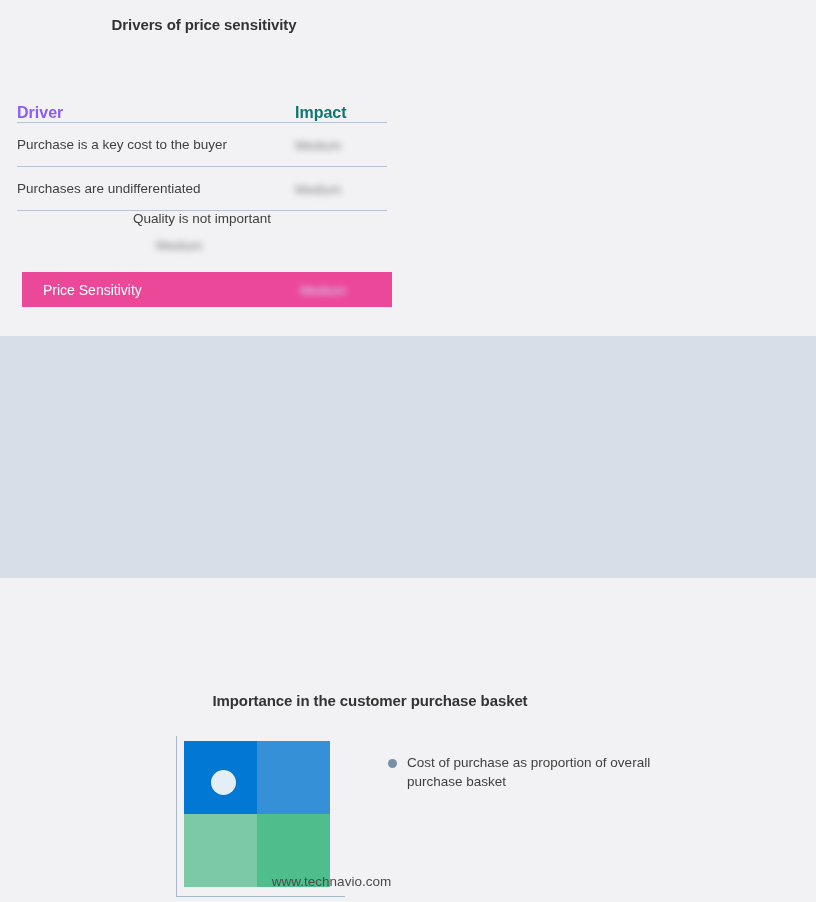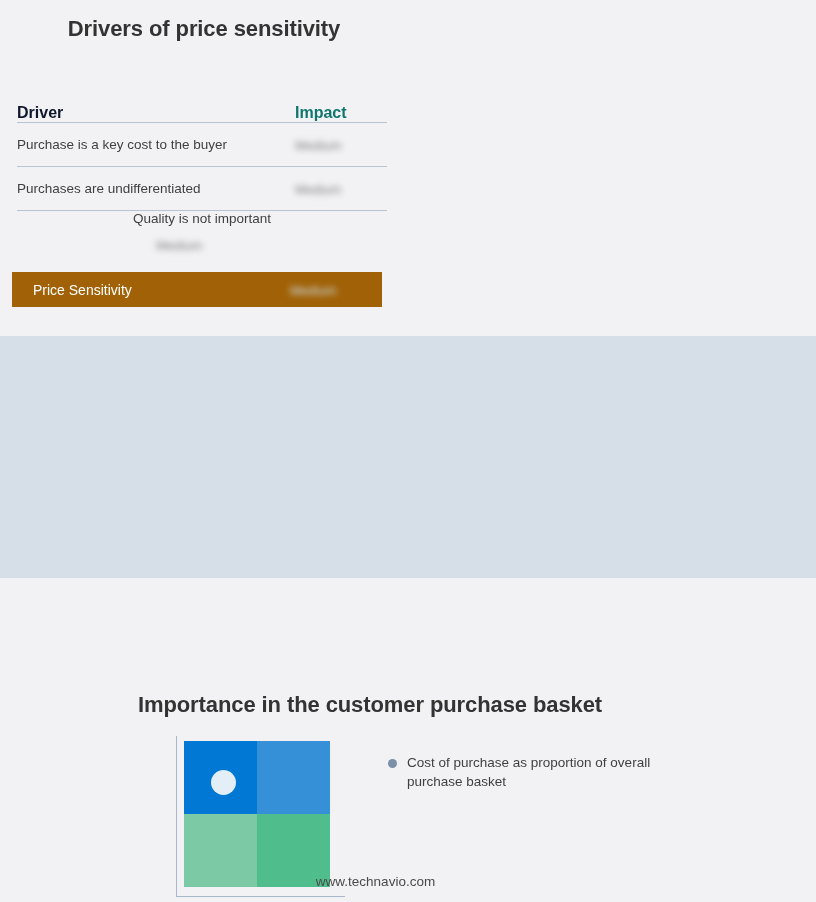--- a/index.html
+++ b/index.html
@@ -38,40 +38,40 @@
   .band-bottom {
     position: absolute;
     left: 0; top: 578px;
     width: 816px; height: 324px;
     background: #f2f2f4;
   }
 
   
   .panel-title {
     position: absolute;
-    font-size: 22px;
+    font-size: 15px;
     font-weight: bold;
     color: #333333;
     text-align: center;
     letter-spacing: -0.1px;
     white-space: nowrap;
   }
 
   
   #panel-drivers { position: absolute; left: 0; top: 0; width: 408px; height: 336px; }
   #drivers-title { left: 0; top: 16px; width: 408px; }
 
   .tbl { position: absolute; left: 17px; top: 92px; width: 370px; }
   .tbl-head {
     display: flex; align-items: flex-end;
     height: 30px;
     border-bottom: 1px solid #b8c4d4;
   }
   .tbl-head .th-driver {
-    font-size: 16px; font-weight: bold; color: #0f172a;
+    font-size: 16px; font-weight: bold; color: #8b5cf6;
     flex: 1;
   }
   .tbl-head .th-impact {
     font-size: 16px; font-weight: bold; color: #0f766e;
     width: 92px; text-align: left;
   }
   .tbl-row {
     display: flex; align-items: center;
     height: 43px;
     border-bottom: 1px solid #b8c4d4;
@@ -87,23 +87,23 @@
     font-size: 13px;
     color: #7d7d7d;
     filter: blur(3.2px);
     -webkit-filter: blur(3.2px);
     user-select: none;
   }
   .blurred.on-blue { color: #cfe3f5; }
 
   .highlight-row {
     position: absolute;
-    left: 12px; top: 272px;
+    left: 22px; top: 272px;
     width: 370px; height: 35px;
-    background: #a16207;
+    background: #ec4899;
     display: flex; align-items: center;
   }
   .highlight-row .hl-label {
     font-size: 14px; color: #ffffff;
     margin-left: 21px;
     flex: 1;
   }
   .highlight-row .hl-impact {
     width: 92px; text-align: left;
   }
@@ -156,21 +156,20 @@
   #panel-adoption { position: absolute; left: 0; top: 578px; width: 408px; height: 324px; }
   #panel-criteria { position: absolute; left: 408px; top: 578px; width: 408px; height: 324px; }
 
   
   #footer {
     position: absolute;
     left: 0; top: 874px; width: 663px;
     text-align: center;
     font-size: 13.5px;
     color: #4a4a4a;
-    padding-left: 44px;
   }
 </style>
 </head>
 <body>
 
 <div class="page">
 
   <div class="band-top"></div>
   <div class="band-mid"></div>
   <div class="band-bottom"></div>

